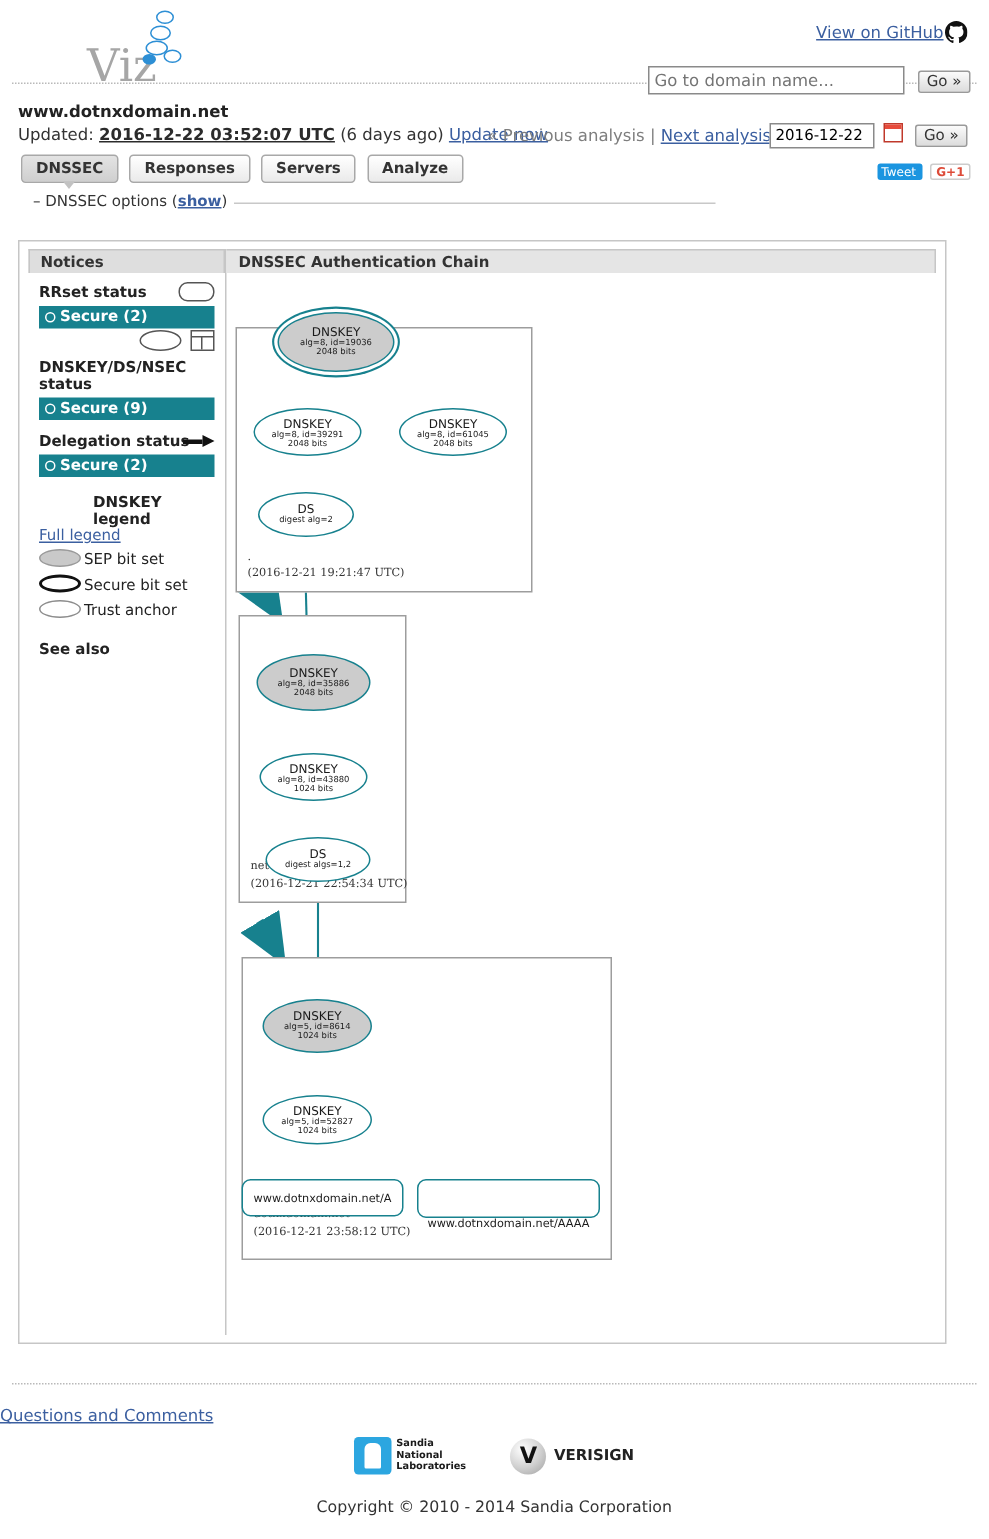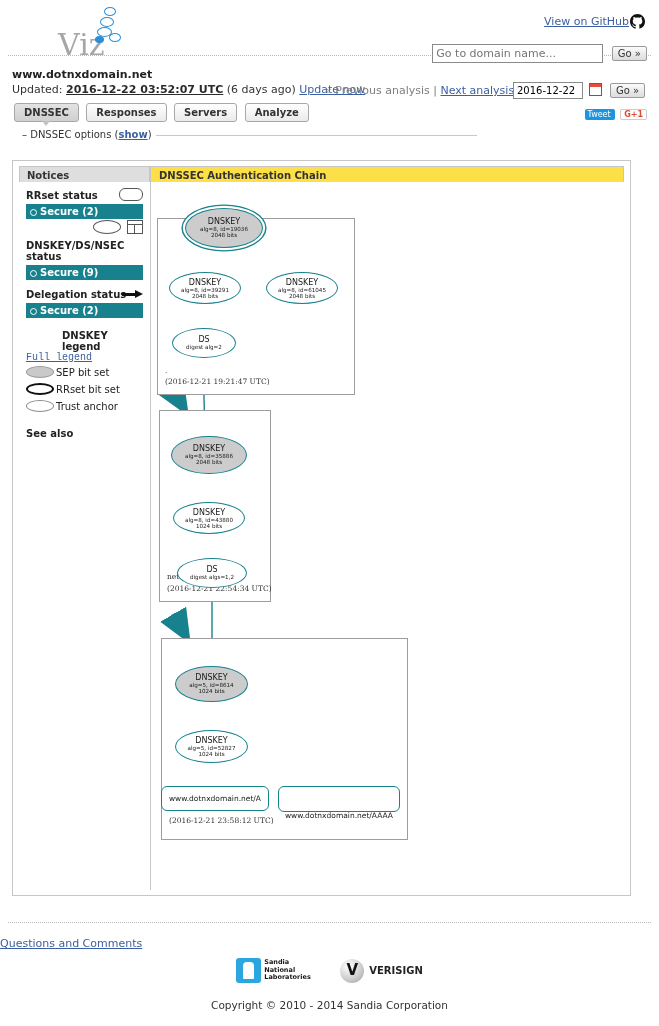--- a/index.html
+++ b/index.html
@@ -93,27 +93,27 @@
   .ico-deleg{position:absolute;right:0;top:1px;width:21px;height:8px;}
   .ico-deleg i{position:absolute;left:0;top:3px;width:13px;height:3px;background:#111;}
   .ico-deleg b{position:absolute;right:0;top:0;width:0;height:0;border-top:4.5px solid transparent;
     border-bottom:4.5px solid transparent;border-left:8px solid #111;}
 
   .legend-row{margin-top:3px;height:14px;position:relative;font-size:10px;color:#222;}
   .lg-ell{display:inline-block;width:28px;height:12px;border-radius:50%;vertical-align:-2px;margin-right:2px;box-sizing:border-box;}
   .lg-sep{background:#c9c9c9;border:1px solid #9a9a9a;}
   .lg-rev{background:#fff;border:2.4px solid #111;}
   .lg-anc{background:#fff;border:1px solid #8d8d8d;}
-  .fulllegend{font-size:10px;font-family:Liberation Mono, monospace;}
+  .fulllegend{font-size:10px;}
   .seealso{font-size:10px;font-weight:bold;margin-top:14px;color:#222;}
   .seealso-txt{font-size:10px;margin-top:2px;line-height:13px;color:#333;}
 
   
   .graphcol{position:absolute;left:132px;top:0;right:0;bottom:0;}
-  .graph-hd{height:16px;background:#fde047;border:1px solid #c6c6c6;border-left:none;border-bottom:none;
+  .graph-hd{height:16px;background:#e5e5e5;border:1px solid #c6c6c6;border-left:none;border-bottom:none;
     font-size:10px;font-weight:bold;padding:3px 0 0 8px;color:#333;box-sizing:border-box;}
   .dlrow{position:relative;height:16px;padding:6px 0 0 8px;font-size:10px;color:#333;}
   .dlrow .hint{position:absolute;left:133px;top:6px;font-size:10px;color:#333;}
 
   .graph{position:relative;margin-left:4px;}
   .cluster{position:absolute;border:1px solid #9d9d9d;background:#fff;}
   .clabel{position:absolute;font-size:7.5px;color:#333;font-family:"DejaVu Serif","Liberation Serif",serif;}
   .ctime{position:absolute;font-size:7.5px;color:#333;font-family:"DejaVu Serif","Liberation Serif",serif;}
   svg.edges{position:absolute;left:0;top:0;overflow:visible;}
 
@@ -245,21 +245,21 @@
         </div>
         <span class="badge"><span class="dot"></span><span>Secure (2)</span></span>
 
         <div class="nsec-title" style="margin-top:12px;padding-left:36px;">DNSKEY legend</div>
         <div class="fulllegend"><a href="#">Full legend</a></div>
 
         <div class="legend-row">
           <span class="lg-ell lg-sep"></span><span>SEP bit set</span>
         </div>
         <div class="legend-row">
-          <span class="lg-ell lg-rev"></span><span>RRset bit set</span>
+          <span class="lg-ell lg-rev"></span><span>Secure bit set</span>
         </div>
         <div class="legend-row">
           <span class="lg-ell lg-anc"></span><span>Trust anchor</span>
         </div>
 
         <div class="seealso">See also</div>
       </div>
     </div>
 
     <div class="graphcol">

